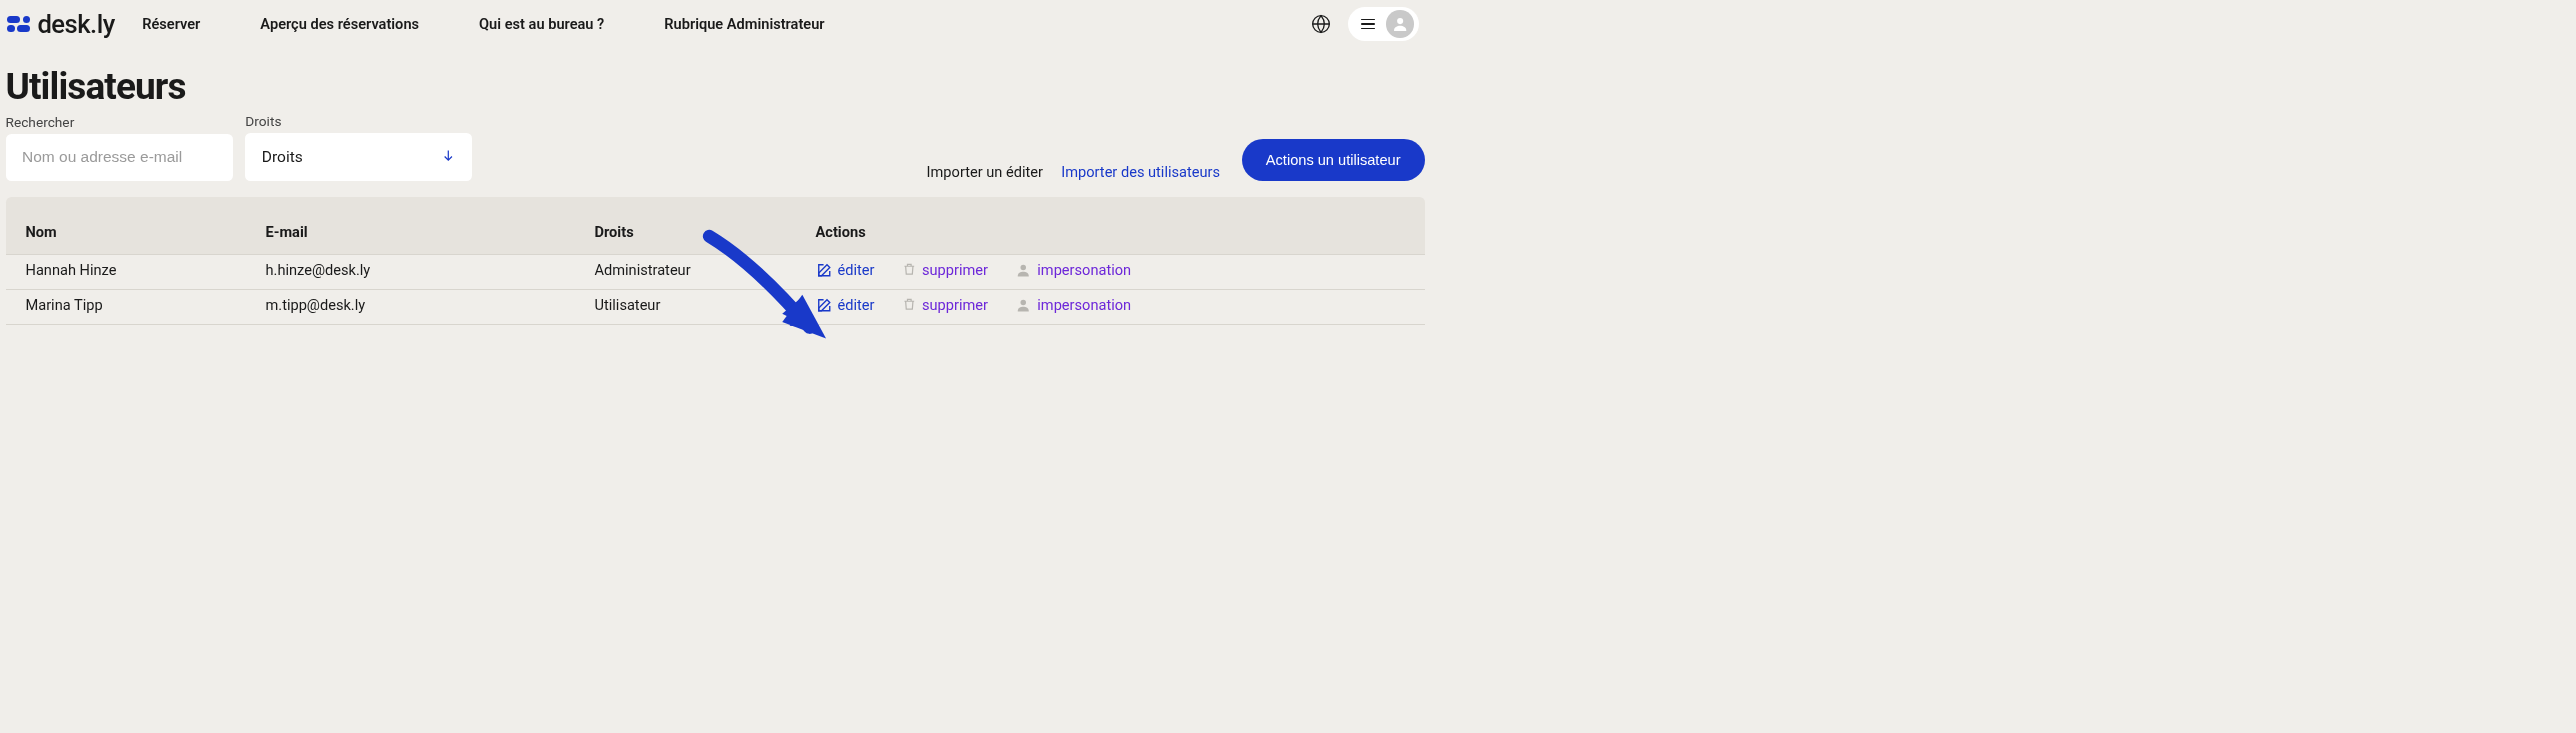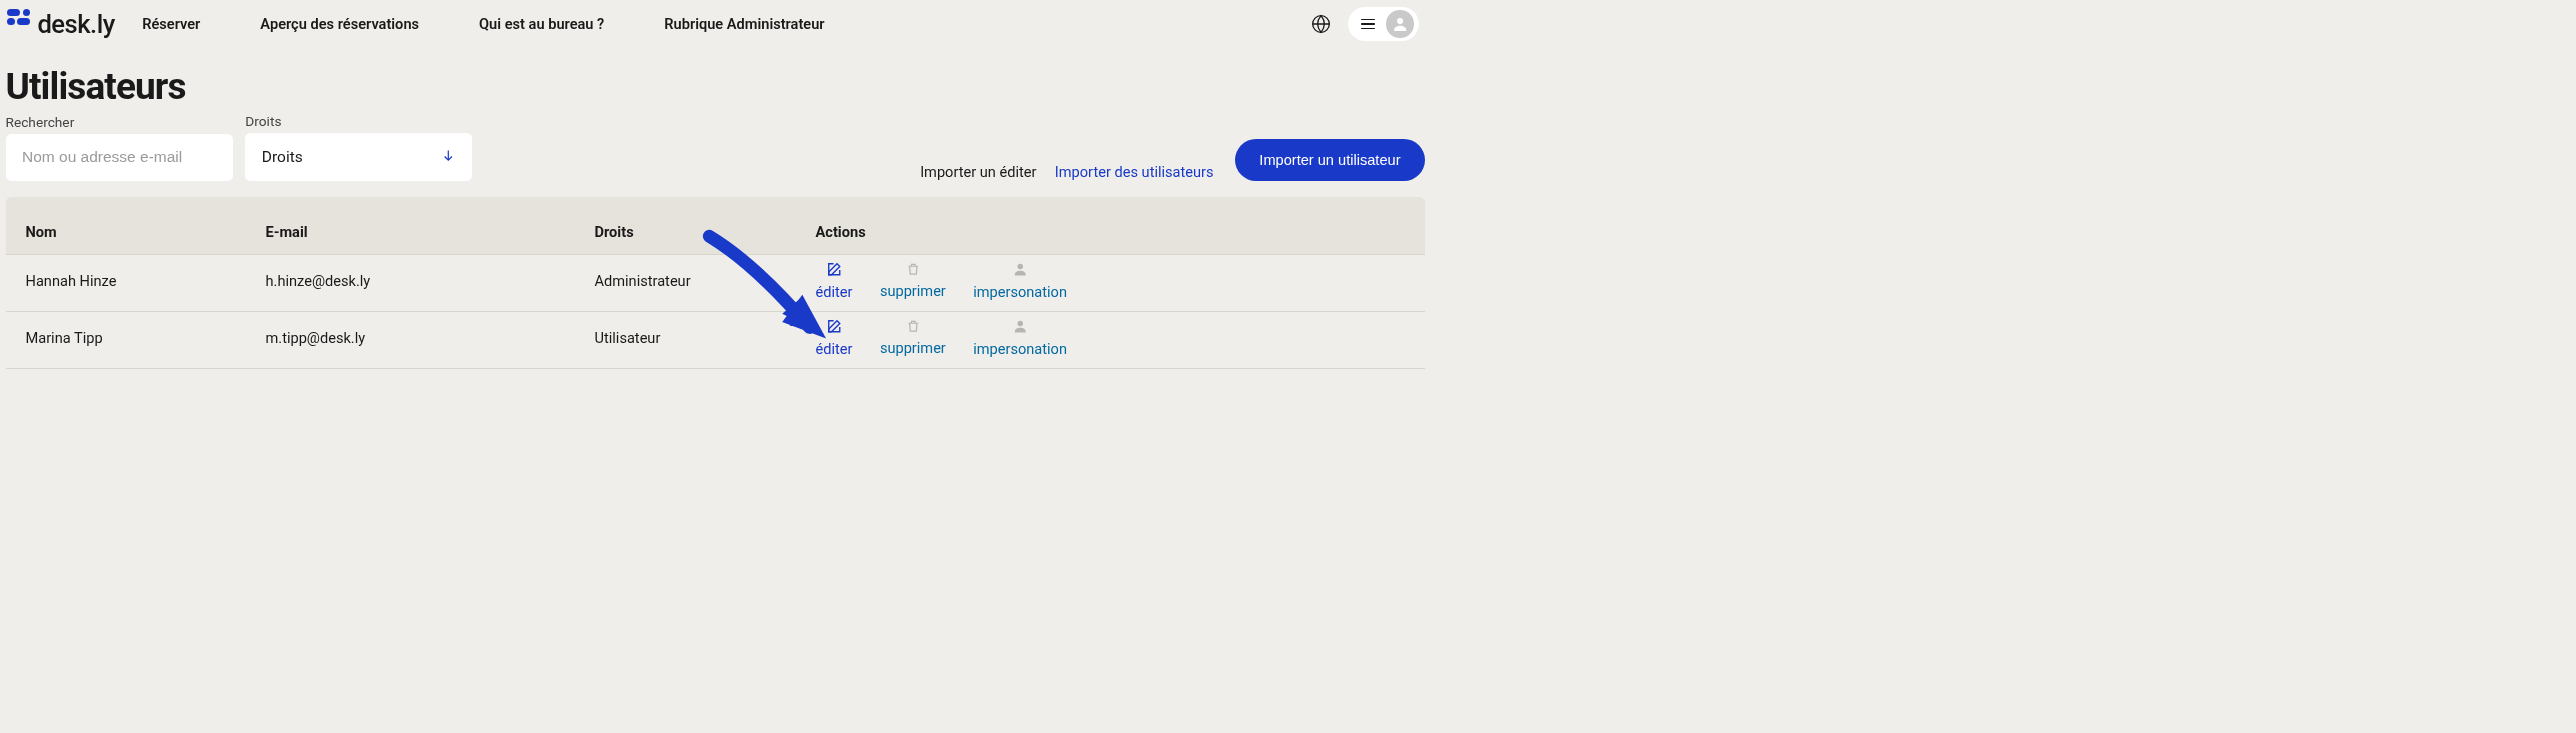--- a/index.html
+++ b/index.html
@@ -14,21 +14,21 @@
   
   
   .topbar {
     display: flex;
     align-items: center;
     padding: 7.3px 11px 7.3px 7.3px;
     height: 48px;
   }
   .logo {
     display: flex;
-    align-items: flex-start;
+    align-items: center;
     gap: 3.7px;
     margin-right: 27.4px;
   }
   .logo-mark {
     display: flex;
     flex-direction: column;
     gap: 1.8px;
     margin-right: 3.7px;
   }
   .logo-row { display: flex; gap: 2.7px; align-items: center; }
@@ -141,23 +141,23 @@
   }
   .table th { font-weight:700; background:transparent; }
   .table tbody tr { background:#f0eeea; border-top:0.9px solid #d8d5ce; border-bottom:0.9px solid #d8d5ce; }
   .table tbody tr td { padding-top:6px; padding-bottom:10px; }
   .col-nom { width: 240px; }
   .col-email { width: 329px; }
   .col-droits { width: 221px; }
   .col-actions { width: auto; }
   
   .actions-cell { display:flex; gap:27.4px; align-items:center; }
-  .action-link { display:flex; align-items:center; gap:5.5px; cursor:pointer; font-size:14.6px;flex-direction:column; }
+  .action-link { display:flex; align-items:center; gap:5.5px; cursor:pointer; font-size:14.6px; }
   .action-edit { color:#1939c9; }
-  .action-disabled { color:#0369a1; cursor:default; }
+  .action-disabled { color:#6d28d9; cursor:default; }
   
   
   .annotation-arrow {
     position:absolute;
     left: 691px;
     top: 227px;
     pointer-events:none;
   }
 </style>
 </head>
@@ -220,21 +220,21 @@
       <span class="select-arrow">
         <svg width="14.6" height="14.6" viewBox="0 0 24 24" fill="none" stroke="#1939c9" stroke-width="2">
             <path d="M12 4v16M6 14l6 6 6-6"></path>
           </svg>
       </span>
     </div>
   </div>
   <div class="spacer"></div>
   <span class="link-plain">Importer un éditer</span>
   <span class="link-blue">Importer des utilisateurs</span>
-  <button class="primary-btn">Importer un utilisateur</button>
+  <button class="primary-btn">Actions un utilisateur</button>
 </div>
 
 <div class="table-wrap">
   <table class="table">
     <thead>
       <tr>
         <th class="col-nom">Nom</th>
         <th class="col-email">E-mail</th>
         <th class="col-droits">Droits</th>
         <th class="col-actions">Actions</th>

